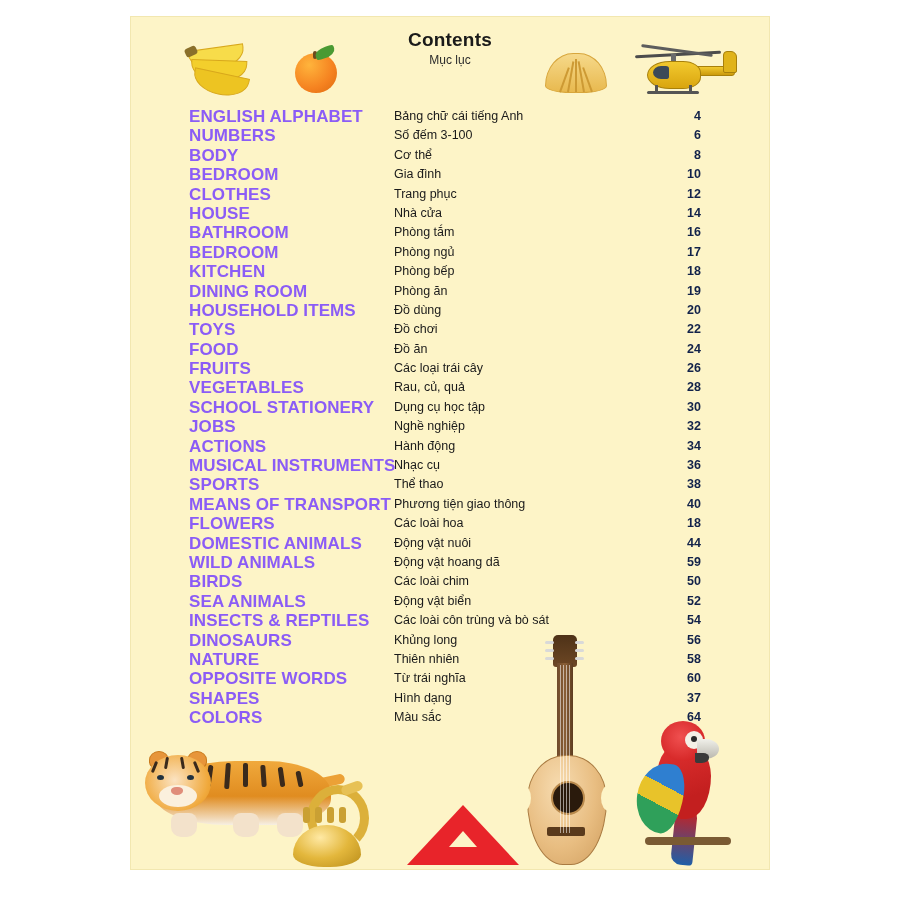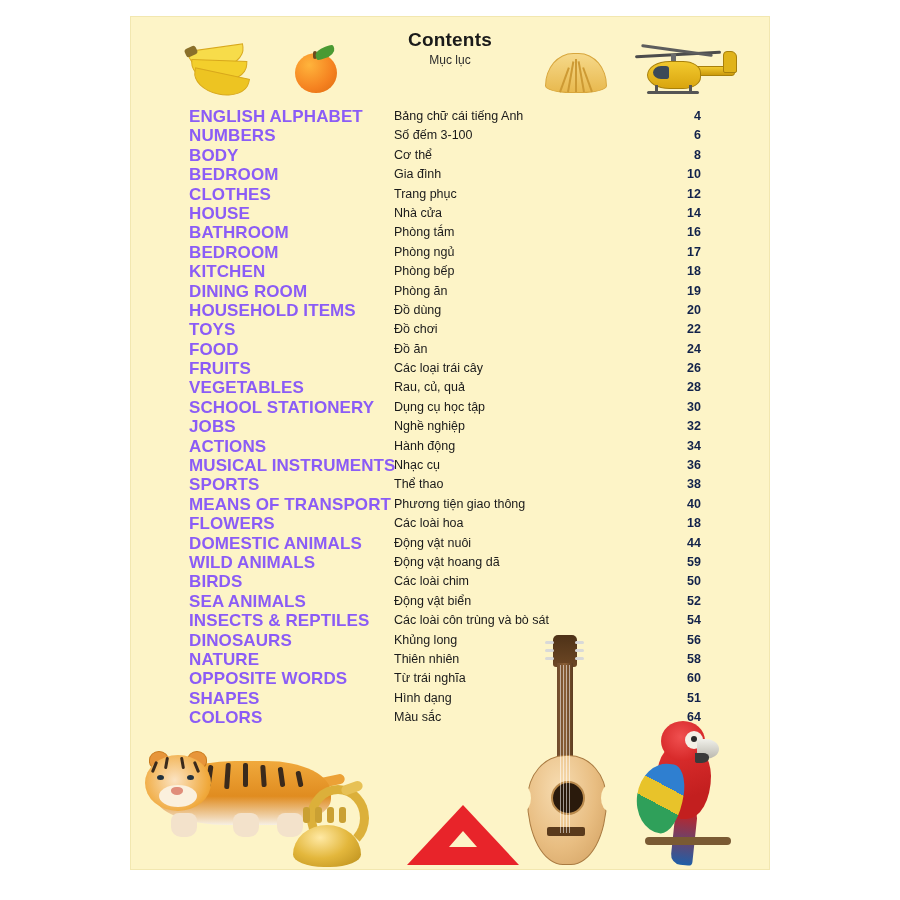--- a/index.html
+++ b/index.html
@@ -681,21 +681,21 @@
         <div class="col-pg">58</div>
       </div>
       <div class="row">
         <div class="col-en">OPPOSITE WORDS</div>
         <div class="col-vi">Từ trái nghĩa</div>
         <div class="col-pg">60</div>
       </div>
       <div class="row">
         <div class="col-en">SHAPES</div>
         <div class="col-vi">Hình dạng</div>
-        <div class="col-pg">51</div>
+        <div class="col-pg">37</div>
       </div>
       <div class="row">
         <div class="col-en">COLORS</div>
         <div class="col-vi">Màu sắc</div>
         <div class="col-pg">64</div>
       </div>
 
     </div>
 
     <div class="art tiger">

